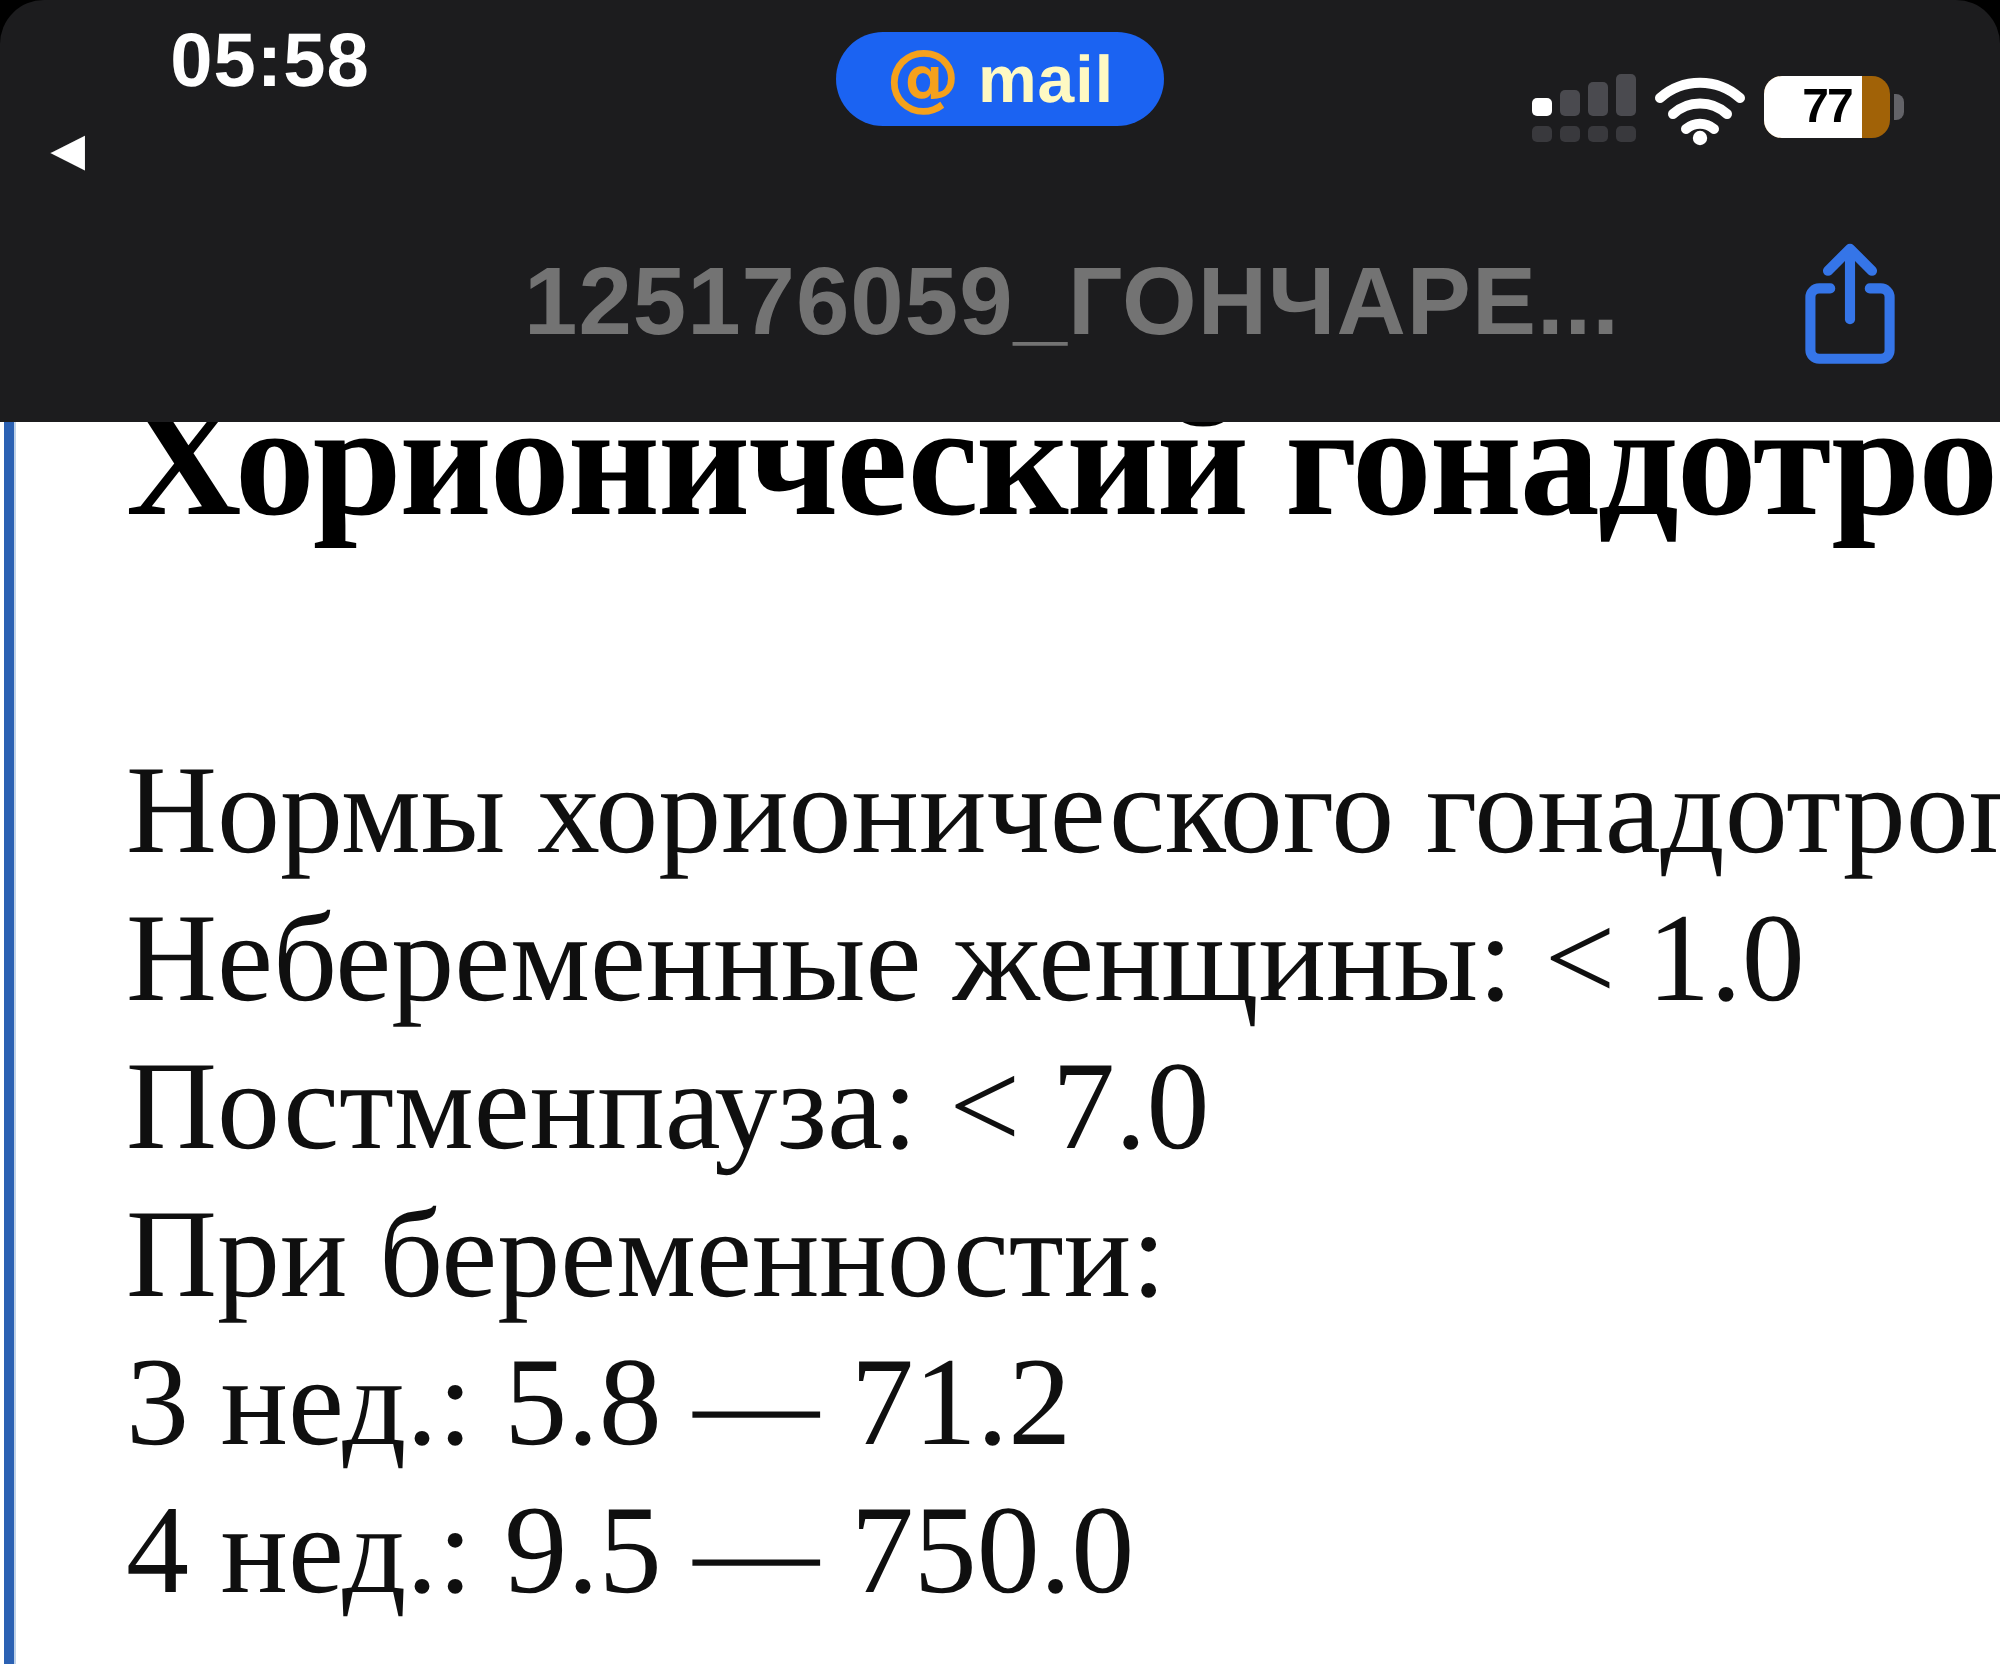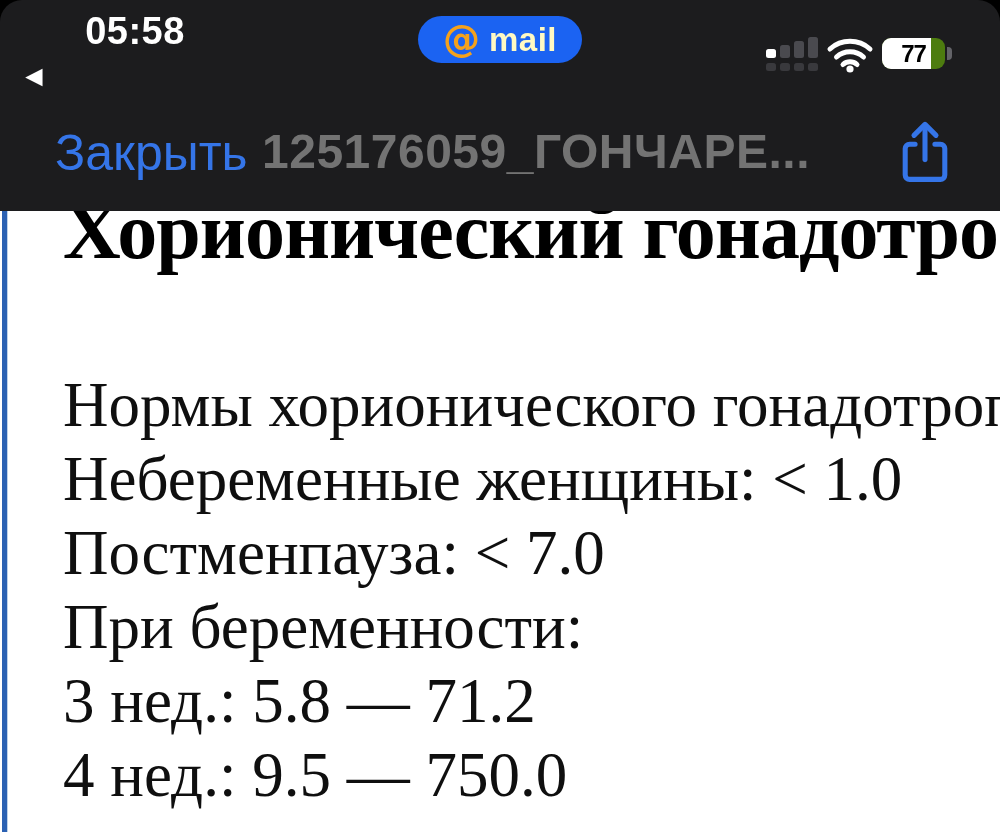--- a/index.html
+++ b/index.html
@@ -50,21 +50,21 @@
   .cb2 { left:14px; top:8px;  height:13px; }
   .cb3 { left:28px; top:4px;  height:17px; }
   .cb4 { left:42px; top:0;    height:21px; }
   .cell-dot { position:absolute; top:26px; width:10px; height:8px; border-radius:2.5px; background:#39393d; }
   .cd1{left:0} .cd2{left:14px} .cd3{left:28px} .cd4{left:42px}
 
   .wifi-icon { position:absolute; left:826px; top:37px; }
 
   .battery {
     position:absolute; left:882px; top:38px; width:63px; height:31px;
-    border-radius:9px; background:#4d7c0f; overflow:hidden;
+    border-radius:9px; background:#a16207; overflow:hidden;
   }
   .battery-fill { position:absolute; left:0; top:0; bottom:0; width:77%; background:#fff; }
   .battery-num {
     position:absolute; inset:0; display:flex; align-items:center; justify-content:center;
     color:#000; font-size:24px; font-weight:700; letter-spacing:-1px; z-index:1;
   }
   .battery-nub {
     position:absolute; left:947px; top:47px; width:5px; height:13px;
     background:#636368; border-radius:0 4px 4px 0;
   }
@@ -143,21 +143,20 @@
       <circle cx="24" cy="32" r="3.6" fill="#fff"></circle>
     </svg>
   </div>
 
   <div class="battery">
     <div class="battery-fill"></div>
     <div class="battery-num">77</div>
   </div>
   <div class="battery-nub"></div>
 
-  <button class="close-btn">Закрыть</button>
 
   <div class="nav-title">125176059_ГОНЧАРЕ...</div>
 
   <button class="share-btn">
     <span>
       <svg width="54" height="66" viewBox="0 0 48 60">
         <path d="M15 22 H10 a4 4 0 0 0 -4 4 V50 a4 4 0 0 0 4 4 H38 a4 4 0 0 0 4 -4 V26 a4 4 0 0 0 -4 -4 H33" fill="none" stroke="#3575e8" stroke-width="4.6" stroke-linecap="round" stroke-linejoin="round"></path>
         <path d="M24 36 V5" fill="none" stroke="#3575e8" stroke-width="4.6" stroke-linecap="round"></path>
         <path d="M14 14 L24 4 L34 14" fill="none" stroke="#3575e8" stroke-width="4.6" stroke-linecap="round" stroke-linejoin="round"></path>
       </svg>

